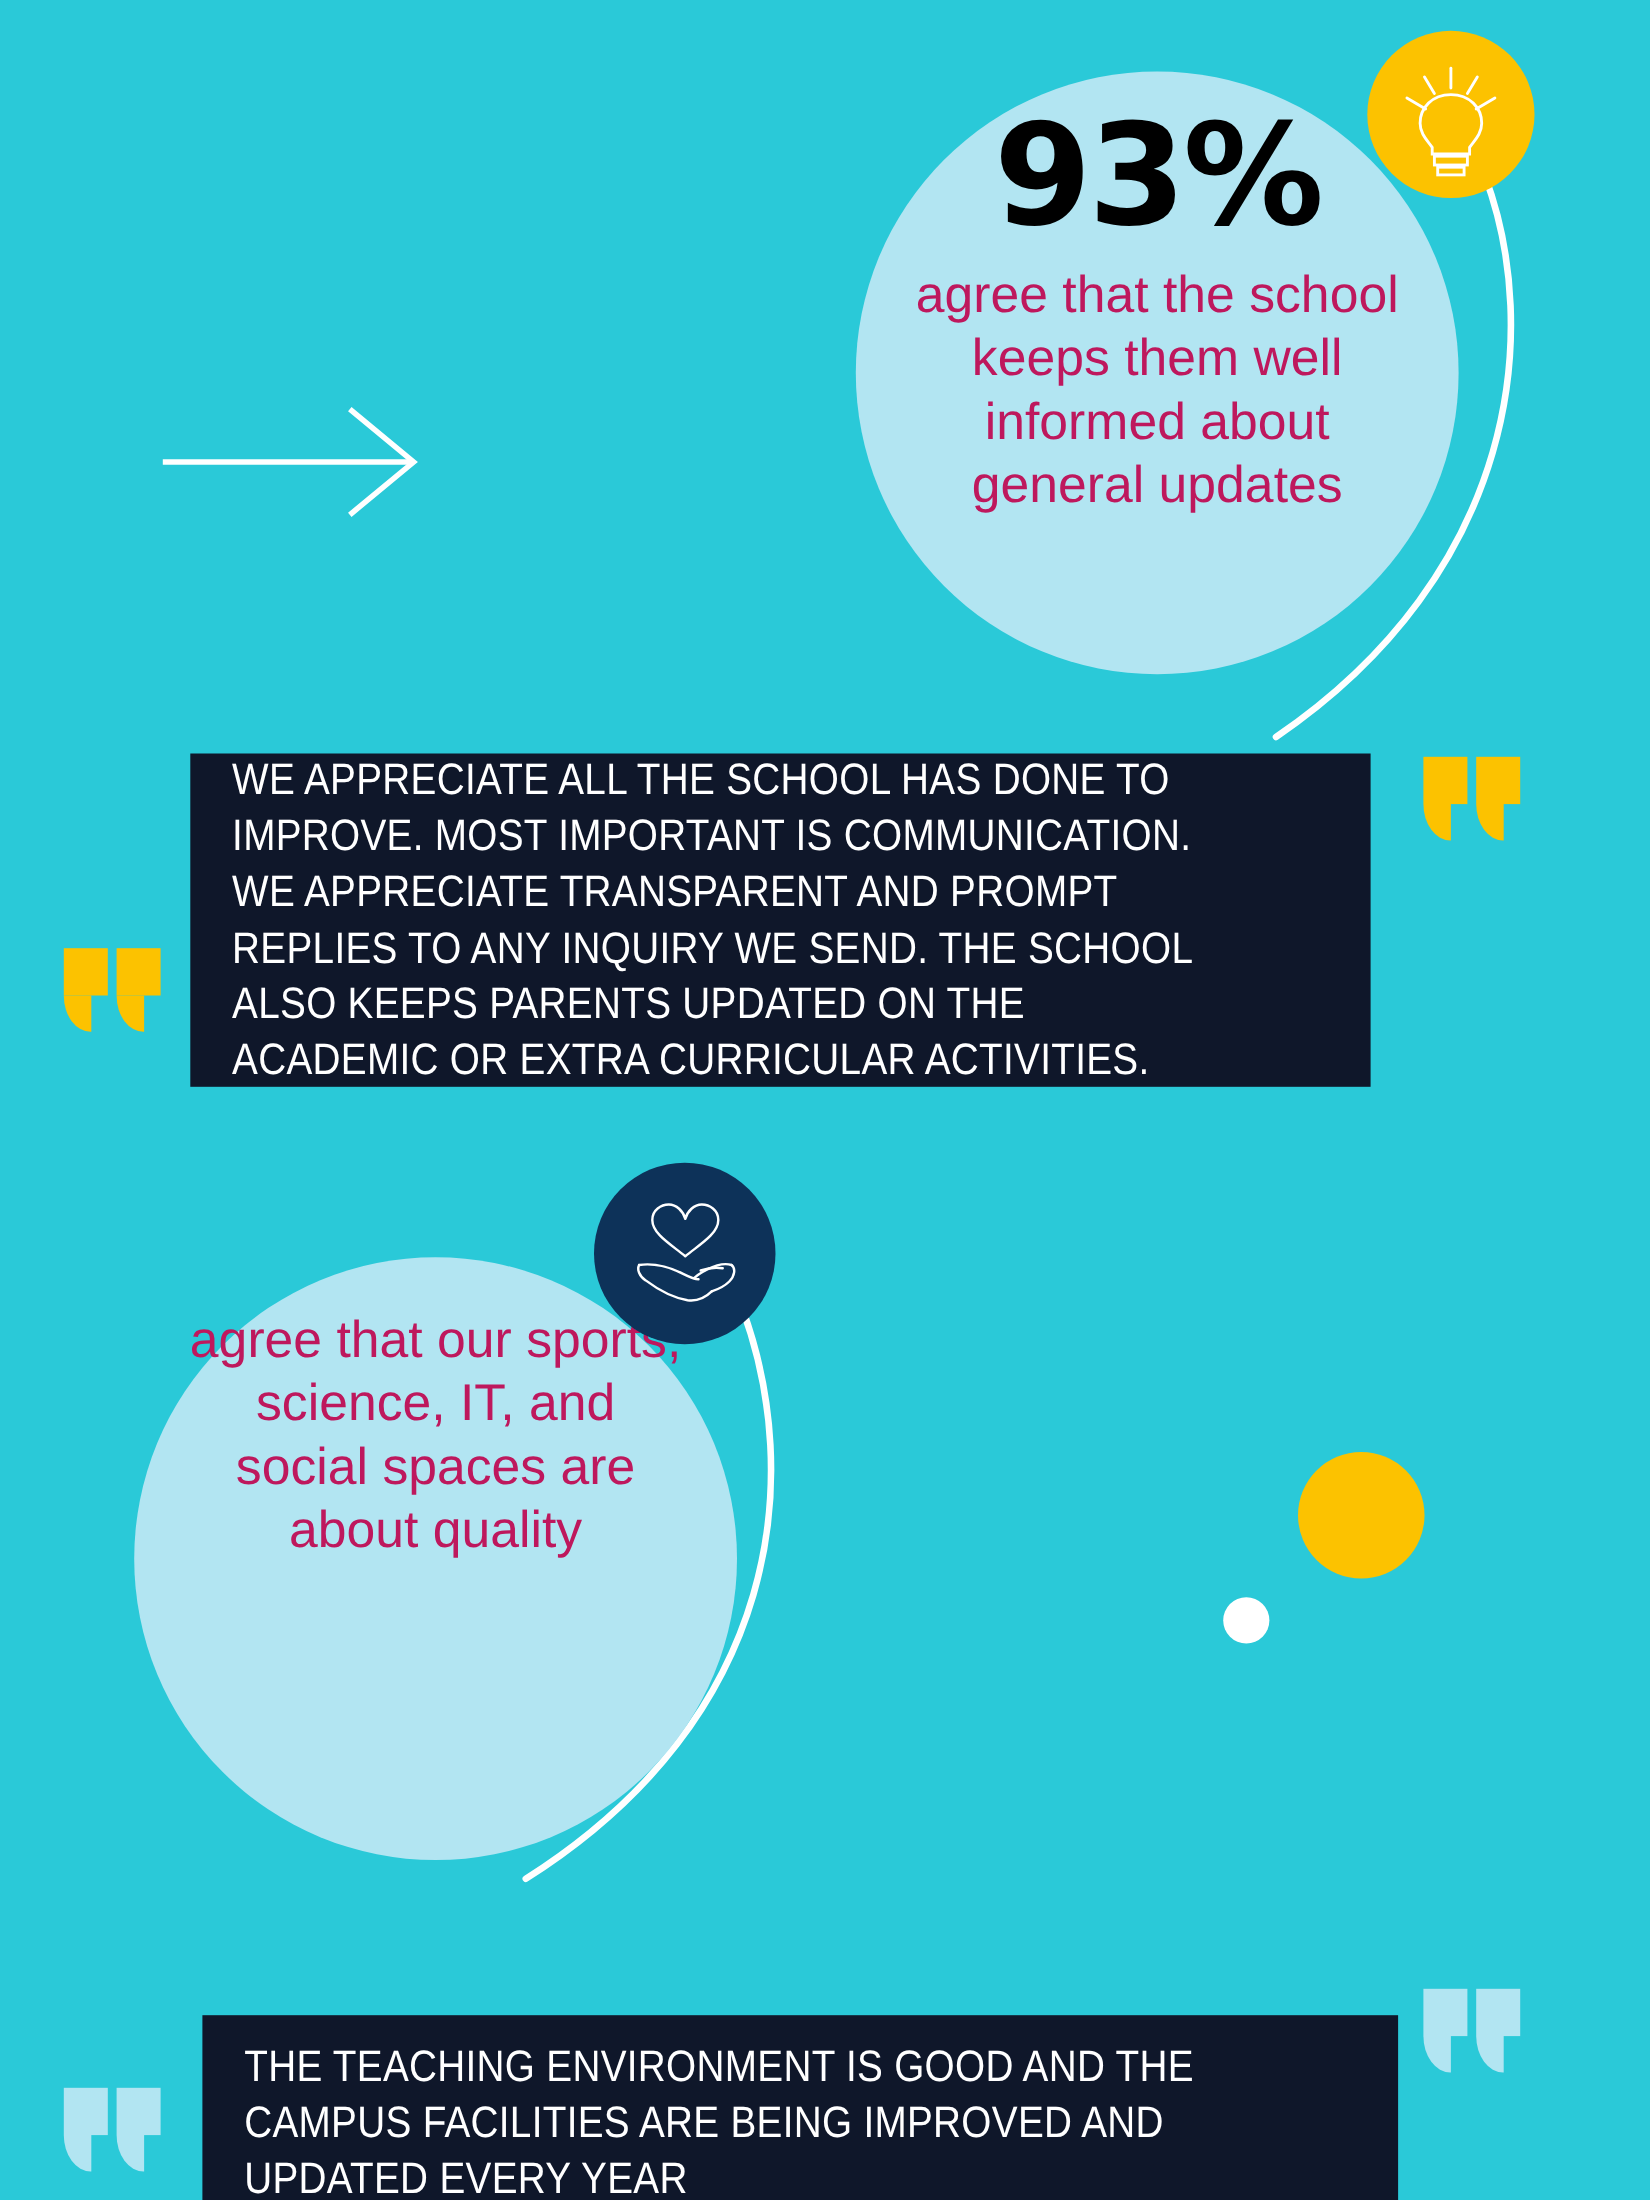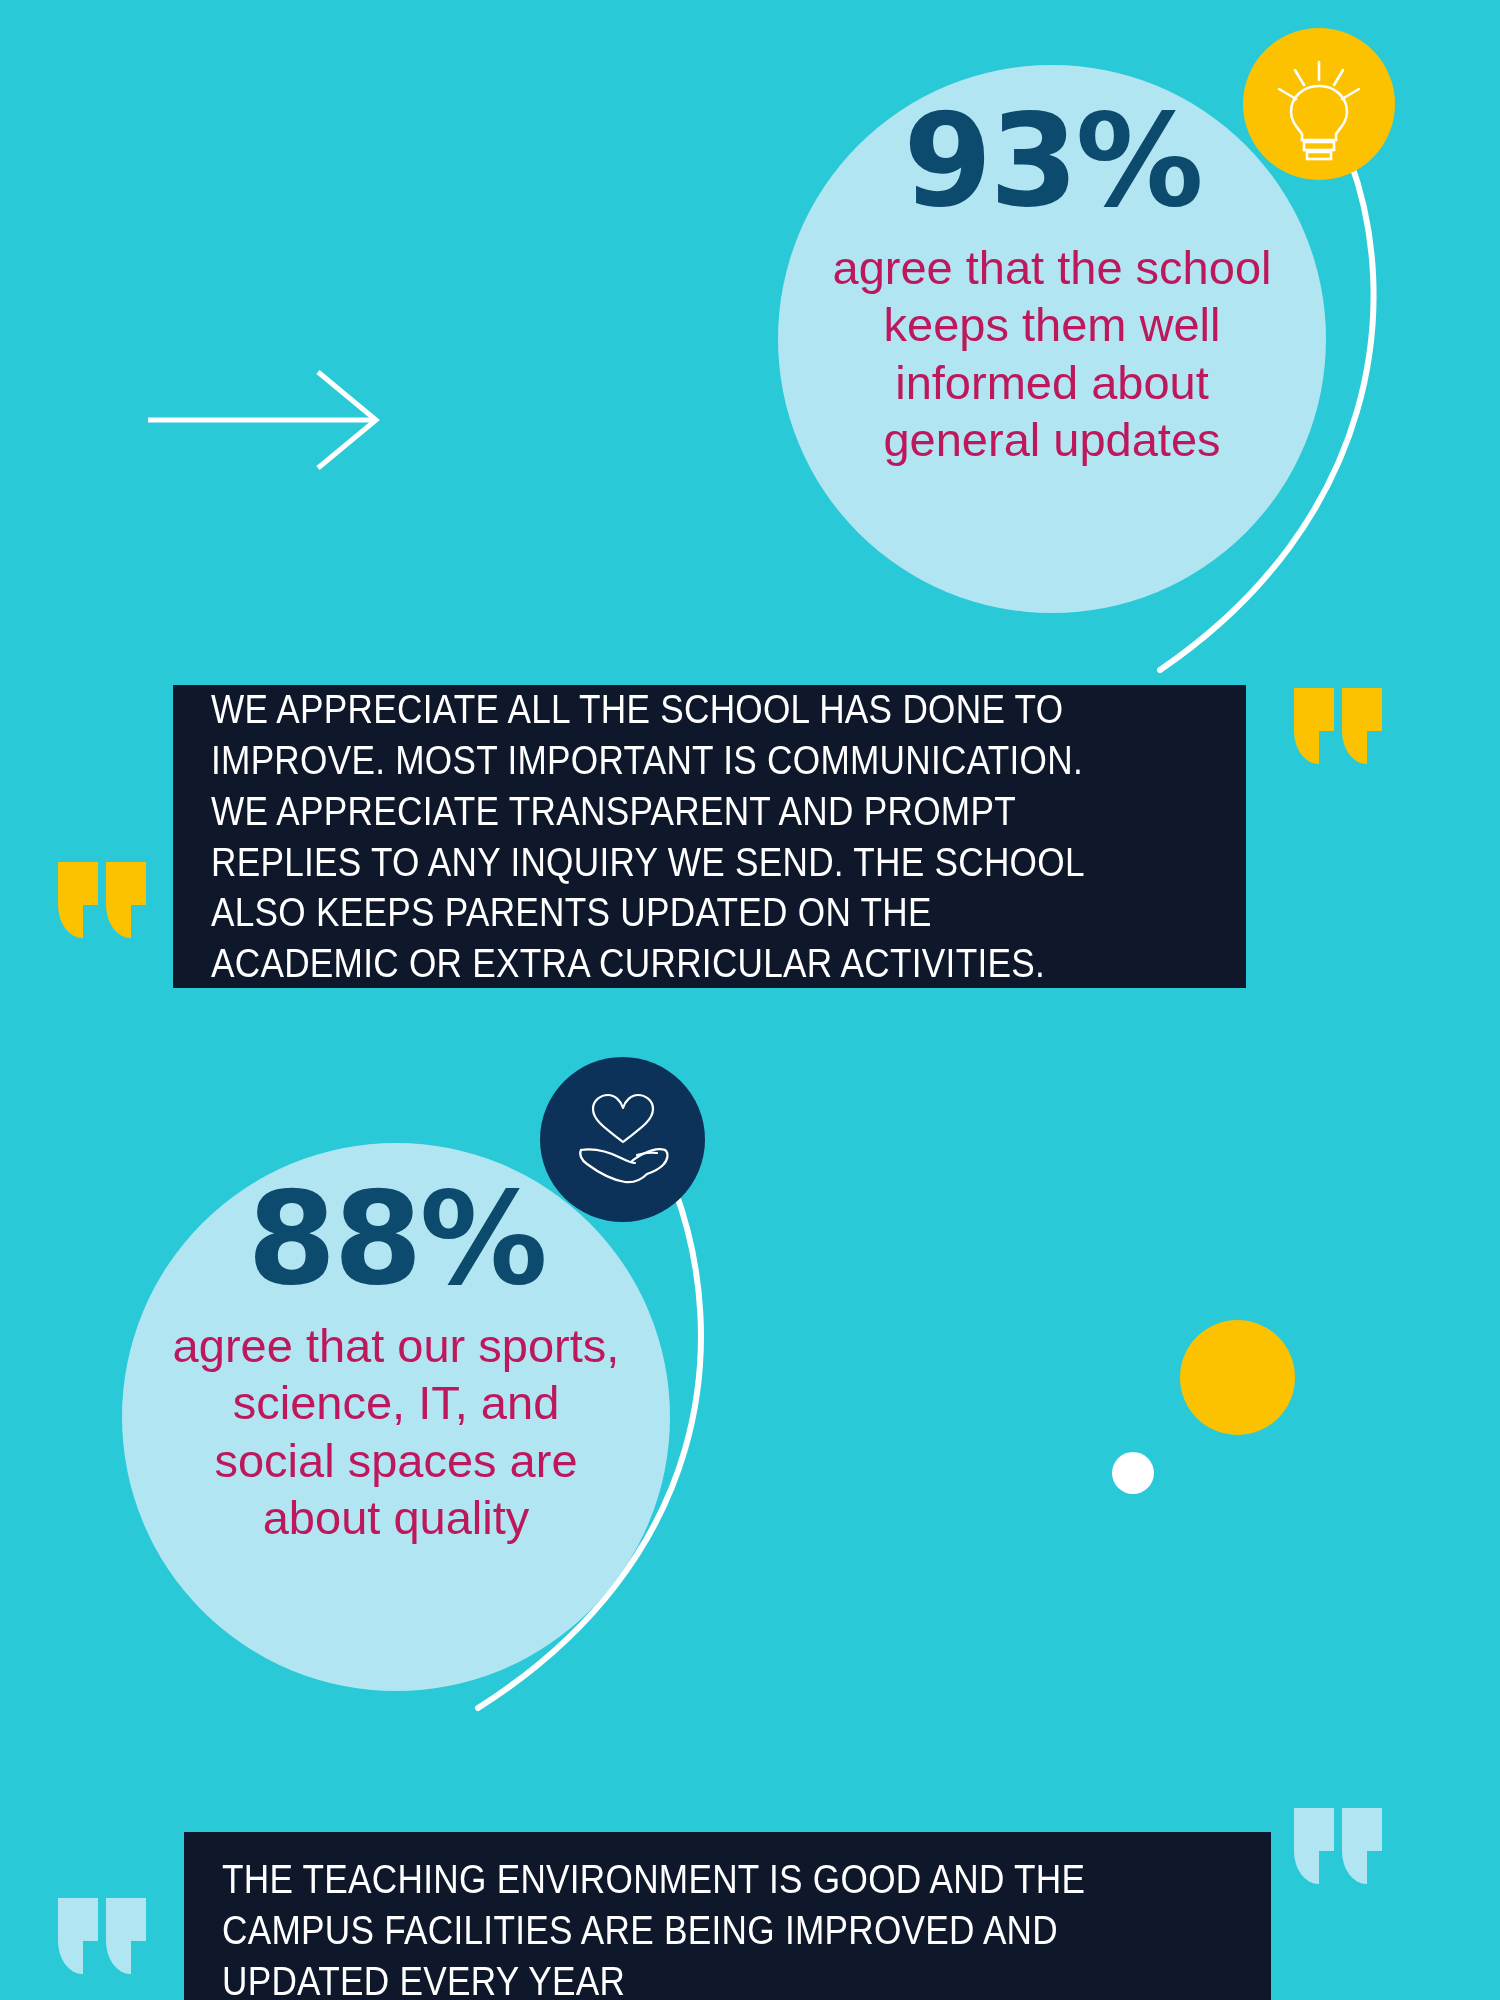--- a/index.html
+++ b/index.html
@@ -24,21 +24,21 @@
     position: absolute;
     border-radius: 50%;
     background: #b2e5f2;
     display: flex;
     flex-direction: column;
     align-items: center;
     justify-content: flex-start;
     box-sizing: border-box;
   }
   .stat-pct {
-    color: #0c4a6e;
+    color: #000000;
     font-weight: 700;
     letter-spacing: -3px;
     line-height: 1;
     font-family: "DejaVu Sans", sans-serif;
   }
   .stat-text {
     color: #be185d;
     text-align: center;
     line-height: 1.22;
     font-family: "Liberation Sans", sans-serif;
@@ -175,21 +175,20 @@
     </div>
   </div>
 
   <div class="abs" style="left:420px; top:1180px; width:330px; height:540px; z-index:1;">
     <svg width="330" height="540" viewBox="0 0 330 540">
       <path d="M 255 10 C 310 160, 292 380, 58 528" fill="none" stroke="#ffffff" stroke-width="6" stroke-linecap="round"></path>
     </svg>
   </div>
 
   <div class="stat-circle" style="left:122px; top:1143px; width:548px; height:548px; padding-top:32px; z-index:2;">
-    <div class="stat-pct" style="font-size:128px;">88%</div>
     <div class="stat-text" style="font-size:47px; width:450px; margin-top:14px;">agree that our sports, science, IT, and social spaces are about quality</div>
   </div>
 
   <div class="icon-badge badge-navy" style="left:540px; top:1057px; width:165px; height:165px;">
     <span>
       <svg width="104" height="96" viewBox="0 0 104 96">
         <g fill="none" stroke="#ffffff" stroke-width="2.2" stroke-linejoin="round" stroke-linecap="round">
 
           <path d="M52 50 C 40 40, 22 30, 22 17 C 22 8, 30 3, 37 3 C 44 3, 50 9, 52 16 C 54 9, 60 3, 67 3 C 74 3, 82 8, 82 17 C 82 30, 64 40, 52 50 Z"></path>
 

